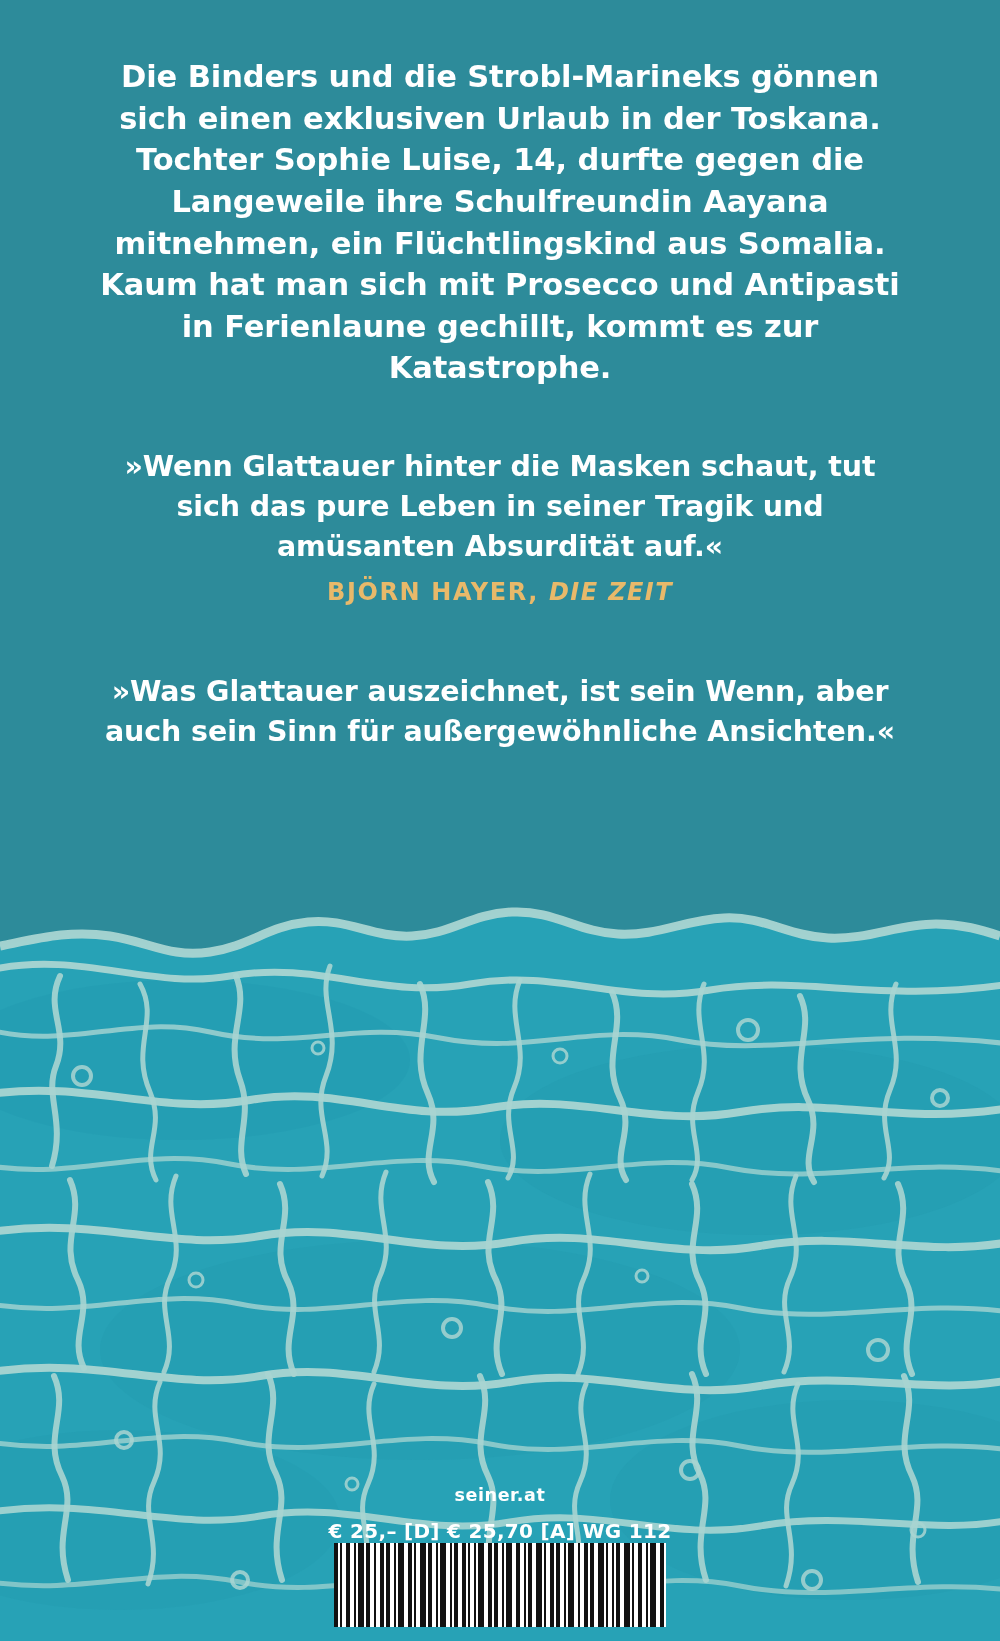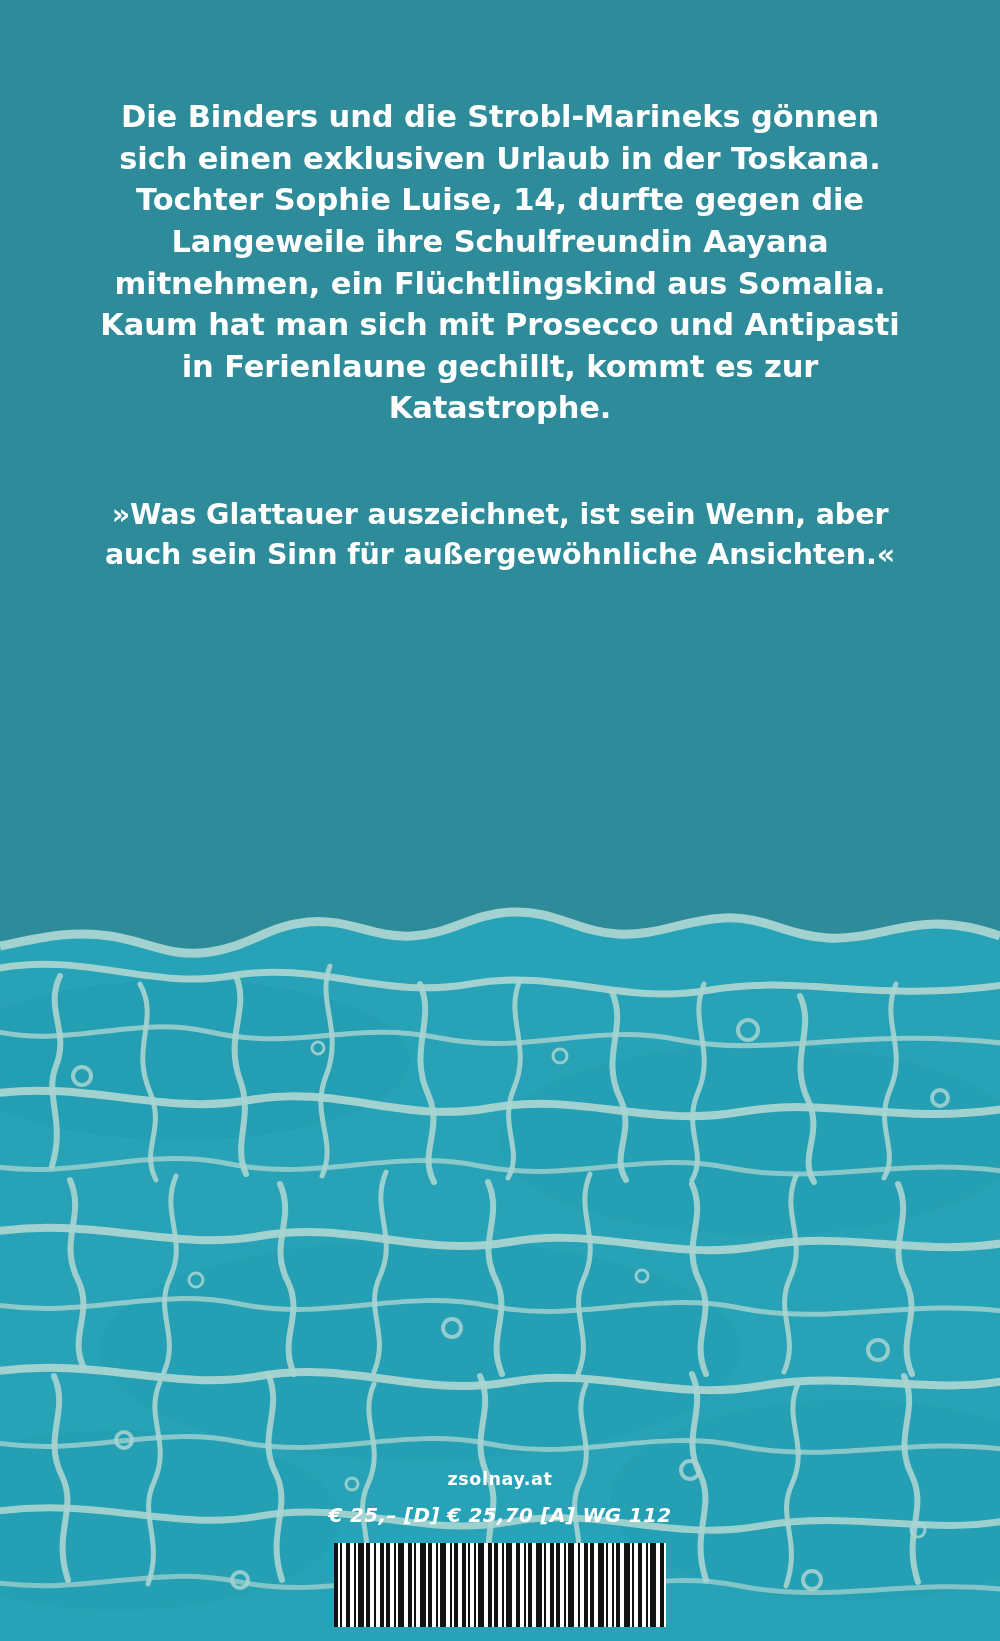--- a/index.html
+++ b/index.html
@@ -24,21 +24,20 @@
 
   
   .text-area {
     position: absolute;
     top: 0;
     left: 0;
     width: 1000px;
     padding-top: 56px;
     text-align: center;
     z-index: 5;
-    margin-top: 40px;
   }
 
   .blurb {
     color: #ffffff;
     font-size: 30.5px;
     line-height: 1.365;
     font-weight: 600;
     letter-spacing: -0.1px;
     padding: 0 95px;
     margin: 0;
@@ -99,22 +98,21 @@
     font-size: 17.5px;
     letter-spacing: 0.6px;
     font-weight: 600;
     margin-bottom: 14px;
   }
   .price-line {
     color: #ffffff;
     font-size: 20px;
     font-weight: 600;
     letter-spacing: 0.3px;
-    margin-bottom: 16px;
-    font-style: italic;
+    margin-bottom: 0;
   }
   .isbn-line {
     color: #ffffff;
     font-size: 20px;
     font-weight: 600;
     letter-spacing: 0.3px;
     margin-bottom: 13px;
   }
 
   
@@ -239,28 +237,35 @@
                C348,38 372,58 412,56 C452,54 470,34 512,32 C554,30 578,52 618,54
                C658,56 684,40 724,38 C764,36 788,56 828,58 C868,60 898,44 936,44
                C962,44 982,50 1000,56" fill="none" stroke="#a9d5d2" stroke-width="9" opacity="0.95"></path>
     </svg>
   </div>
 
   <div class="text-area">
 
     <p class="blurb">Die Binders und die Strobl-Marineks gönnen sich einen exklusiven Urlaub in der Toskana. Tochter Sophie Luise, 14, durfte gegen die Langeweile ihre Schulfreundin Aayana mitnehmen, ein Flüchtlingskind aus Somalia. Kaum hat man sich mit Prosecco und Antipasti in Ferienlaune gechillt, kommt es zur Katastrophe.</p>
 
+    <div class="quote-block">
+      <p class="quote-text">»Wenn Glattauer hinter die Masken schaut, tut sich das pure Leben in seiner Tragik und amüsanten Absurdität auf.«</p>
+      <div class="quote-source">
+        <span>BJÖRN HAYER,</span>
+        <span class="outlet">DIE ZEIT</span>
+      </div>
+    </div>
 
     <div class="quote-block second">
       <p class="quote-text">»Was Glattauer auszeichnet, ist sein Wenn, aber auch sein Sinn für außergewöhnliche Ansichten.«</p>
     </div>
   </div>
 
   <div class="footer">
-    <div class="website">zsolnay.at</div>
+    <div class="website">seiner.at</div>
     <div class="price-line">€ 25,– [D]  € 25,70 [A]  WG 112</div>
     <div class="barcode">
       <div class="bars">
           <div class="bar" style="width: 4px;"></div>
           <div class="sp" style="width: 2px;"></div>
           <div class="bar" style="width: 2px;"></div>
           <div class="sp" style="width: 4px;"></div>
           <div class="bar" style="width: 4px;"></div>
           <div class="sp" style="width: 4px;"></div>
           <div class="bar" style="width: 2px;"></div>

